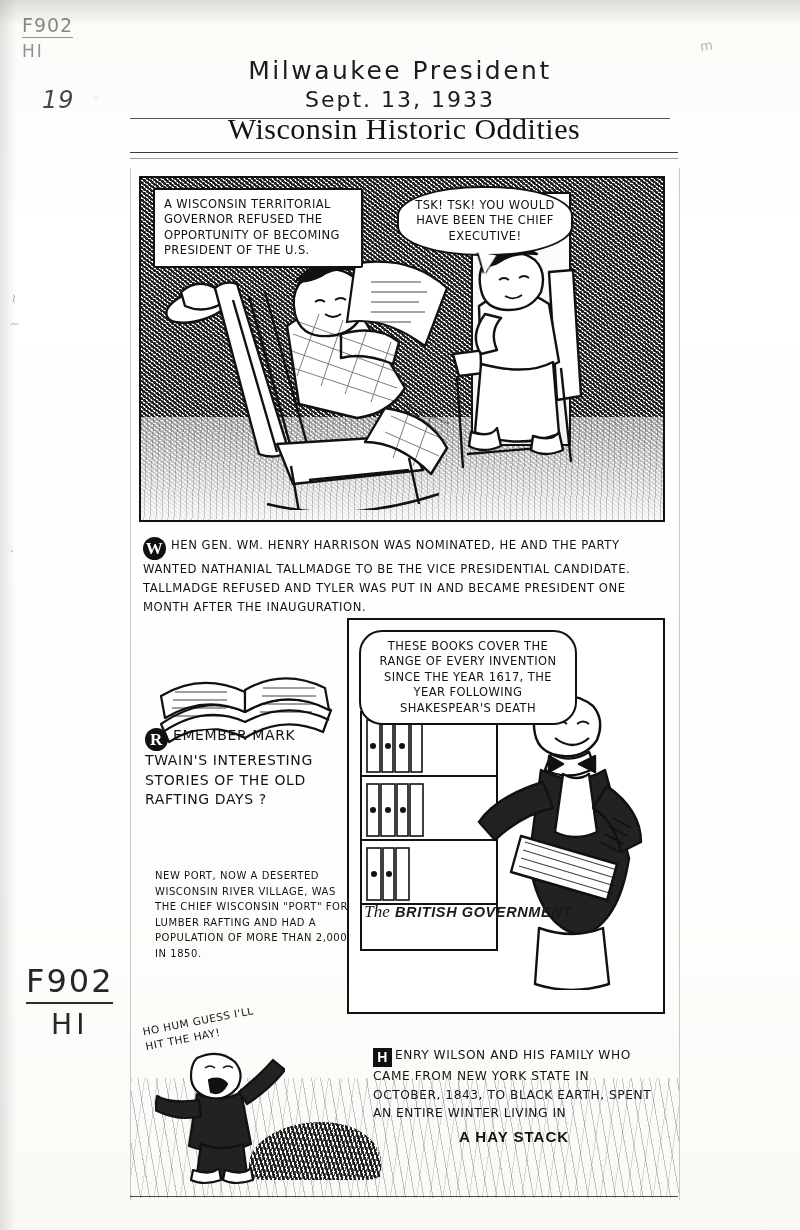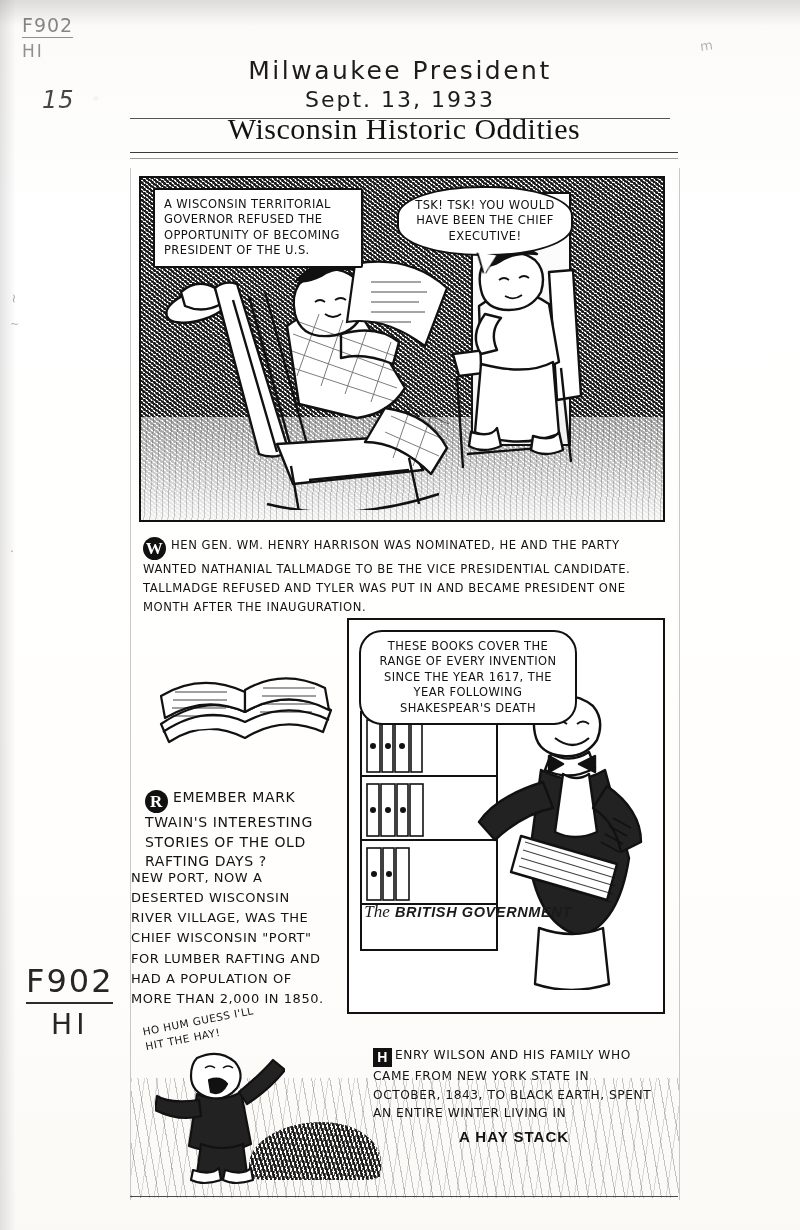--- a/index.html
+++ b/index.html
@@ -358,21 +358,21 @@
 
   <div id="paper-texture"></div>
   <div id="scan-edge-left"></div>
   <div id="scan-edge-top"></div>
 
   <div id="call-number-top" class="handwriting">
     <div class="cn-main">F902</div>
     <div class="cn-sub">HI</div>
   </div>
 
-  <div id="page-number-mark" class="handwriting">15</div>
+  <div id="page-number-mark" class="handwriting">19</div>
   <div id="corner-scribble" class="handwriting">m</div>
   <div id="side-tick-1" class="handwriting">~</div>
   <div id="side-tick-2" class="handwriting">~</div>
   <div id="side-tick-3" class="handwriting">·</div>
 
   <div id="call-number-bottom" class="handwriting">
     <div class="cn-main">F902</div>
     <div class="cn-sub">HI</div>
   </div>
 
@@ -564,25 +564,25 @@
         <path d="M94 64 q-40 -18 -80 6 l-4 -22 q40 -24 84 -4 z"></path>
         <path d="M94 64 q42 -24 84 -2 l-4 -22 q-42 -20 -80 2 z"></path>
         <path d="M12 84 q42 -28 82 -10 q42 -22 84 -2"></path>
       </g>
       <g stroke="#111" stroke-width="1.2" opacity=".8">
         <path d="M24 44 h52 M22 52 h54 M21 60 h54 M20 68 h52"></path>
         <path d="M112 40 h52 M111 48 h54 M110 56 h54 M109 64 h52"></path>
       </g>
     </svg>
 
-    <div class="narration" style="left:14px; top:620px; width:196px; font-size:14px; line-height:1.38; letter-spacing:.6px;">
+    <div class="narration" style="left:14px; top:558px; width:196px; font-size:14px; line-height:1.38; letter-spacing:.6px;">
       <span class="dropcap-circle">R</span><span>emember Mark Twain's interesting stories of the old rafting days ?</span>
     </div>
 
-    <div class="narration" style="left:0; top:700px; width:194px; font-size:13px; line-height:1.55;">New Port, now a deserted Wisconsin River village, was the chief Wisconsin "port" for lumber rafting and had a population of more than 2,000 in 1850.</div>
+    <div class="narration" style="left:24px; top:700px; width:194px; font-size:10px; line-height:1.55;">New Port, now a deserted Wisconsin River village, was the chief Wisconsin "port" for lumber rafting and had a population of more than 2,000 in 1850.</div>
 
     <div class="figure-art" style="left:0; top:840px; width:548px; height:190px; overflow:hidden;">
       <div id="ground-hatching"></div>
       <div id="haystack-mound"></div>
 
       <svg class="figure-art" style="left:24px; top:38px;" width="130" height="140" viewBox="0 0 130 140">
         <g fill="#fff" stroke="#111" stroke-width="2.2" stroke-linejoin="round">
 
           <path d="M42 12 q22 -10 38 4 q10 12 2 26 q-12 14 -28 10 q-18 -6 -18 -22 q0 -12 6 -18 z"></path>
 

